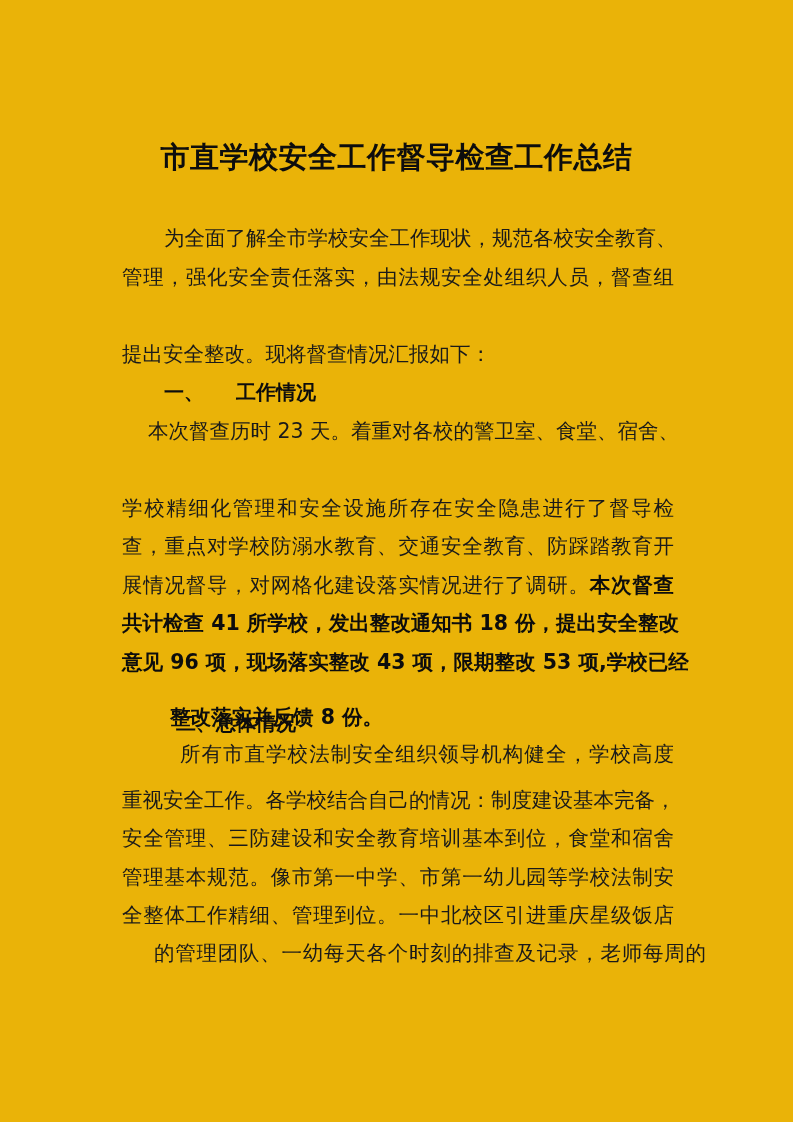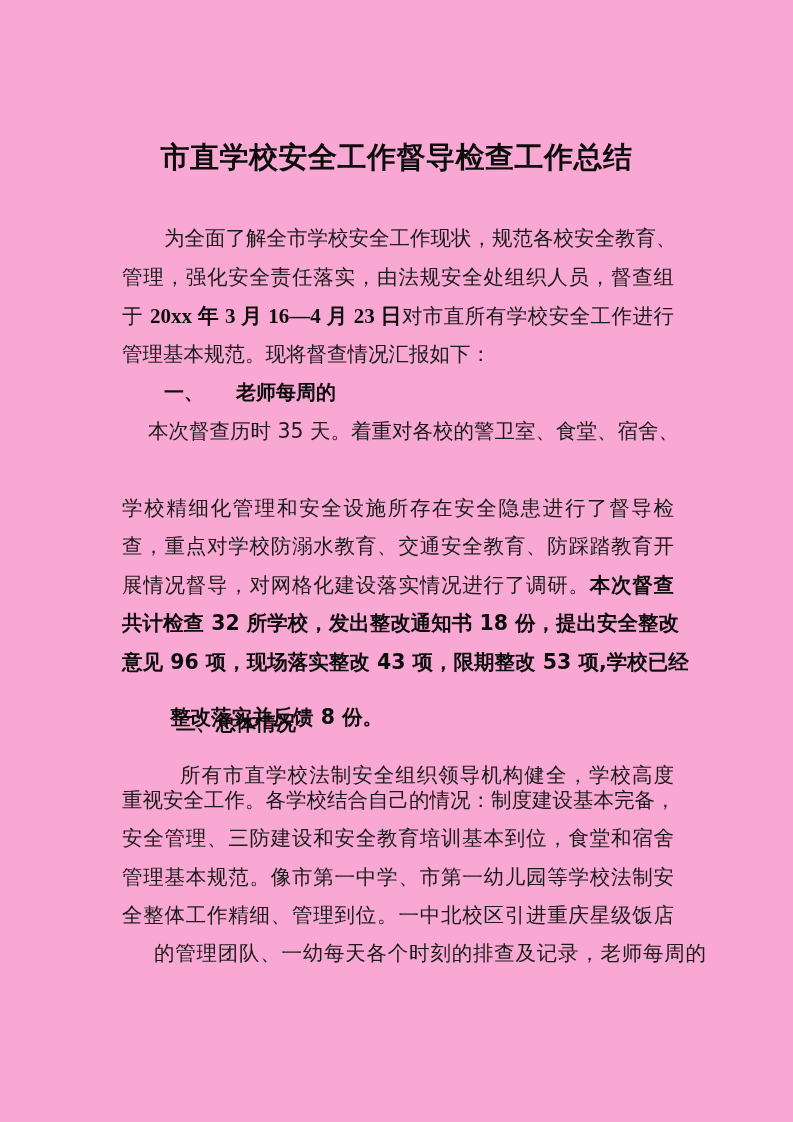--- a/index.html
+++ b/index.html
@@ -13,21 +13,21 @@
     position: relative;
     overflow: hidden;
     font-family: "DejaVu Serif", "Liberation Serif", serif;
     color: #111111;
   }
   .page {
     position: absolute;
     left: 0; top: 0;
     width: 793px;
     height: 1122px;
-    background: #f9a8d4;
+    background: #eab308;
   }
   .title {
     position: absolute;
     left: 0;
     width: 793px;
     top: 138px;
     text-align: center;
     font-family: "DejaVu Sans", "Liberation Sans", sans-serif;
     font-weight: bold;
     font-size: 29px;
@@ -76,44 +76,40 @@
 </style>
 </head>
 <body>
 
 <div class="page">
 
   <h1 class="title">市直学校安全工作督导检查工作总结</h1>
 
   <div class="line" style="top:223px; left:164px; width:510px;">为全面了解全市学校安全工作现状，规范各校安全教育、</div>
   <div class="line" style="top:262px;">管理，强化安全责任落实，由法规安全处组织人员，督查组</div>
-  <div class="line" style="top:301px;">
-    <span>于</span>
-    <span class="b num">20xx 年 3 月 16—4 月 23 日</span><span>对市直所有学校安全工作进行</span>
-  </div>
-  <div class="line last" style="top:339px;">管理基本规范。现将督查情况汇报如下：</div>
+  <div class="line last" style="top:339px;">提出安全整改。现将督查情况汇报如下：</div>
 
   <div class="heading" style="top:377px; left:164px;">
     <span>一、</span>
     <span style="display:inline-block; width:18px;"></span>
-    <span>老师每周的</span>
+    <span>工作情况</span>
   </div>
 
-  <div class="line" style="top:416px; left:148px; width:526px;">本次督查历时 35 天。着重对各校的警卫室、食堂、宿舍、</div>
+  <div class="line" style="top:416px; left:148px; width:526px;">本次督查历时 23 天。着重对各校的警卫室、食堂、宿舍、</div>
   <div class="line" style="top:493px;">学校精细化管理和安全设施所存在安全隐患进行了督导检</div>
   <div class="line" style="top:531px;">查，重点对学校防溺水教育、交通安全教育、防踩踏教育开</div>
   <div class="line" style="top:570px;">
     <span>展情况督导，对网格化建设落实情况进行了调研。</span><span class="b">本次督查</span>
   </div>
-  <div class="line bold-line" style="top:608px;">共计检查 32 所学校，发出整改通知书 18 份，提出安全整改</div>
+  <div class="line bold-line" style="top:608px;">共计检查 41 所学校，发出整改通知书 18 份，提出安全整改</div>
   <div class="line bold-line" style="top:647px;">意见 96 项，现场落实整改 43 项，限期整改 53 项,学校已经</div>
   <div class="line bold-line last" style="top:702px;margin-left:48px;">整改落实并反馈 8 份。</div>
 
   <div class="heading" style="top:708px; left:176px;text-align:right;">二、总体情况</div>
 
-  <div class="line" style="top:760px; left:180px; width:494px;">所有市直学校法制安全组织领导机构健全，学校高度</div>
+  <div class="line" style="top:739px; left:180px; width:494px;">所有市直学校法制安全组织领导机构健全，学校高度</div>
   <div class="line" style="top:785px;">重视安全工作。各学校结合自己的情况：制度建设基本完备，</div>
   <div class="line" style="top:823px;">安全管理、三防建设和安全教育培训基本到位，食堂和宿舍</div>
   <div class="line" style="top:862px;">管理基本规范。像市第一中学、市第一幼儿园等学校法制安</div>
   <div class="line" style="top:900px;">全整体工作精细、管理到位。一中北校区引进重庆星级饭店</div>
   <div class="line" style="top:938px;margin-left:32px;">的管理团队、一幼每天各个时刻的排查及记录，老师每周的</div>
 
 </div>
 
 </body></html>

